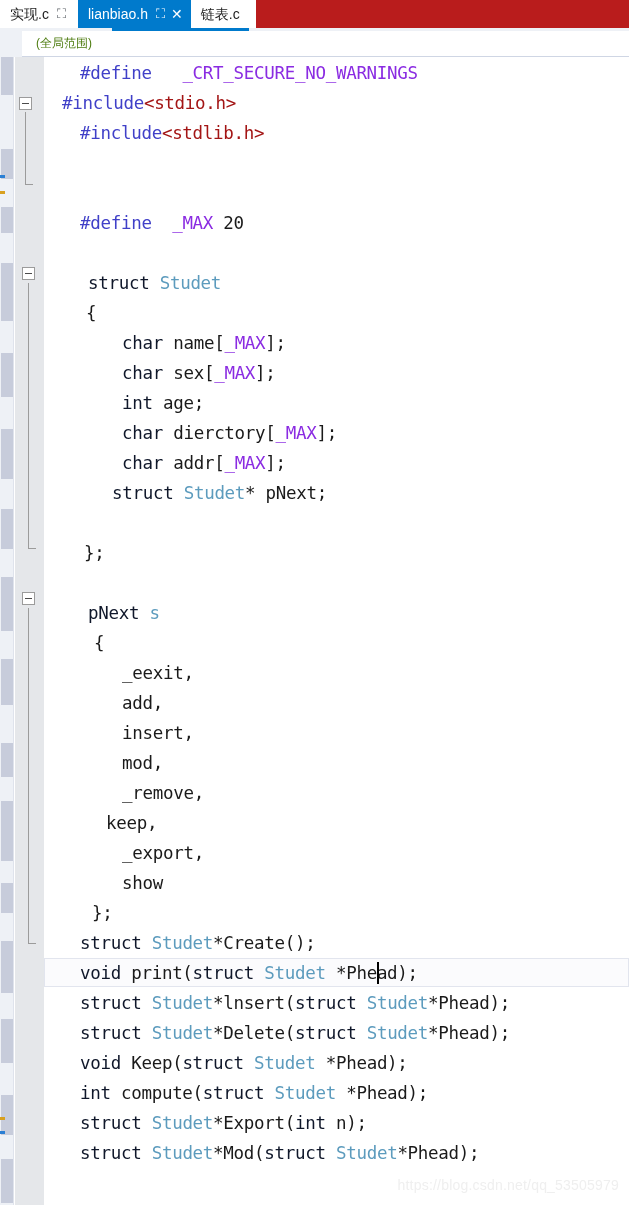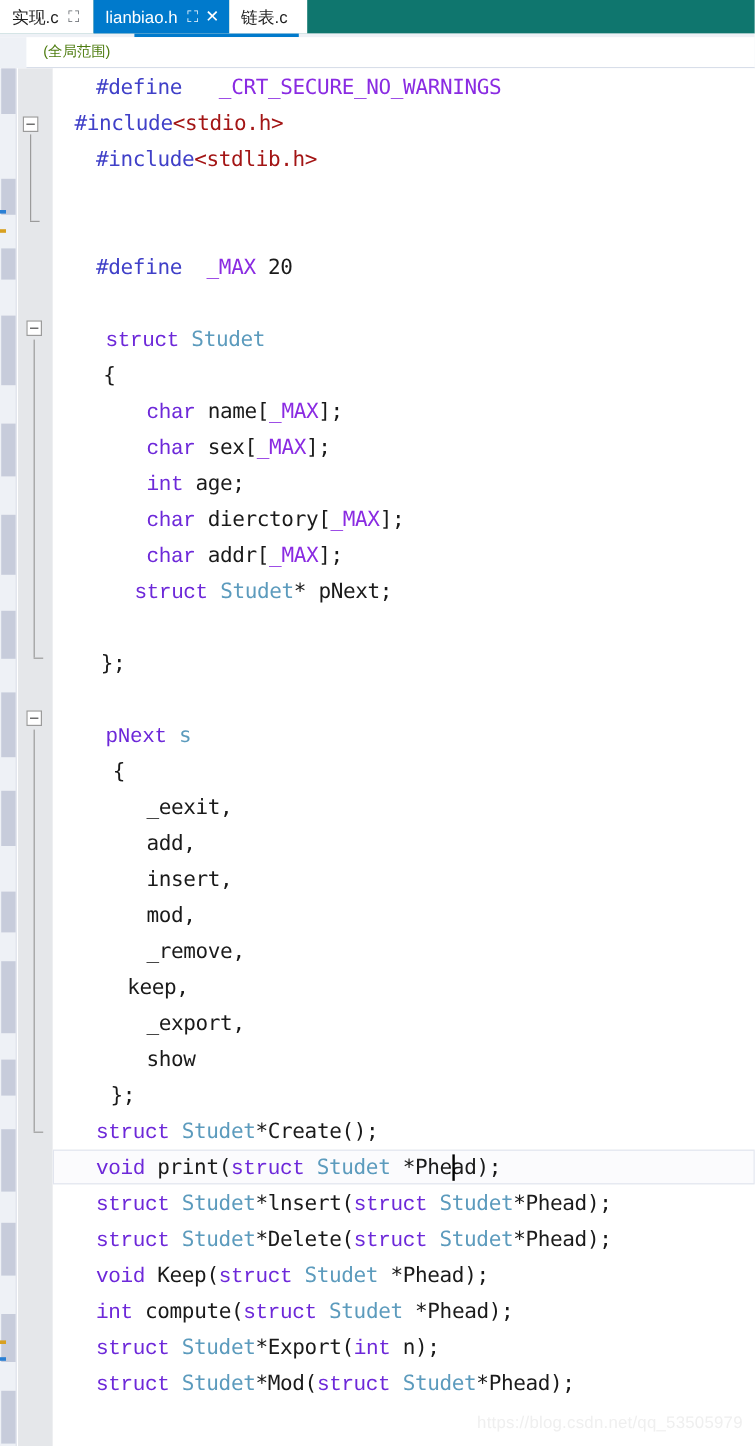--- a/index.html
+++ b/index.html
@@ -10,21 +10,21 @@
     width: 629px; height: 1205px;
     overflow: hidden;
     font-family: "Liberation Sans", sans-serif;
     position: relative;
   }
 
   
   .tabstrip {
     position: absolute; left: 0; top: 0;
     width: 629px; height: 28px;
-    background: #0f766e;
+    background: #b91c1c;
     display: flex; align-items: stretch;
   }
   .tab {
     display: flex; align-items: center;
     padding: 0 8px 0 10px;
     font-size: 14px;
     color: #1e1e1e;
     white-space: nowrap;
     line-height: 28px;
   }
@@ -121,21 +121,21 @@
     position: absolute; left: 0;
     height: 30px; line-height: 30px;
     white-space: pre;
     font-family: "DejaVu Sans Mono", monospace;
     font-size: 17.5px;
     letter-spacing: -0.3px;
   }
   .line .txt { display: inline; }
 
   
-  .kw    { color: #6d28d9; font-family: Liberation Mono, monospace; }
+  .kw    { color: #0f172a; }
   .pp    { color: #4040c8; }
   .hdr   { color: #a31515; }
   .type  { color: #5c9bbd; }
   .macro { color: #8a2be2; }
   .plain { color: #1a1a1a; }
 
   
   .collapse-box {
     position: absolute;
     width: 13px; height: 13px;

